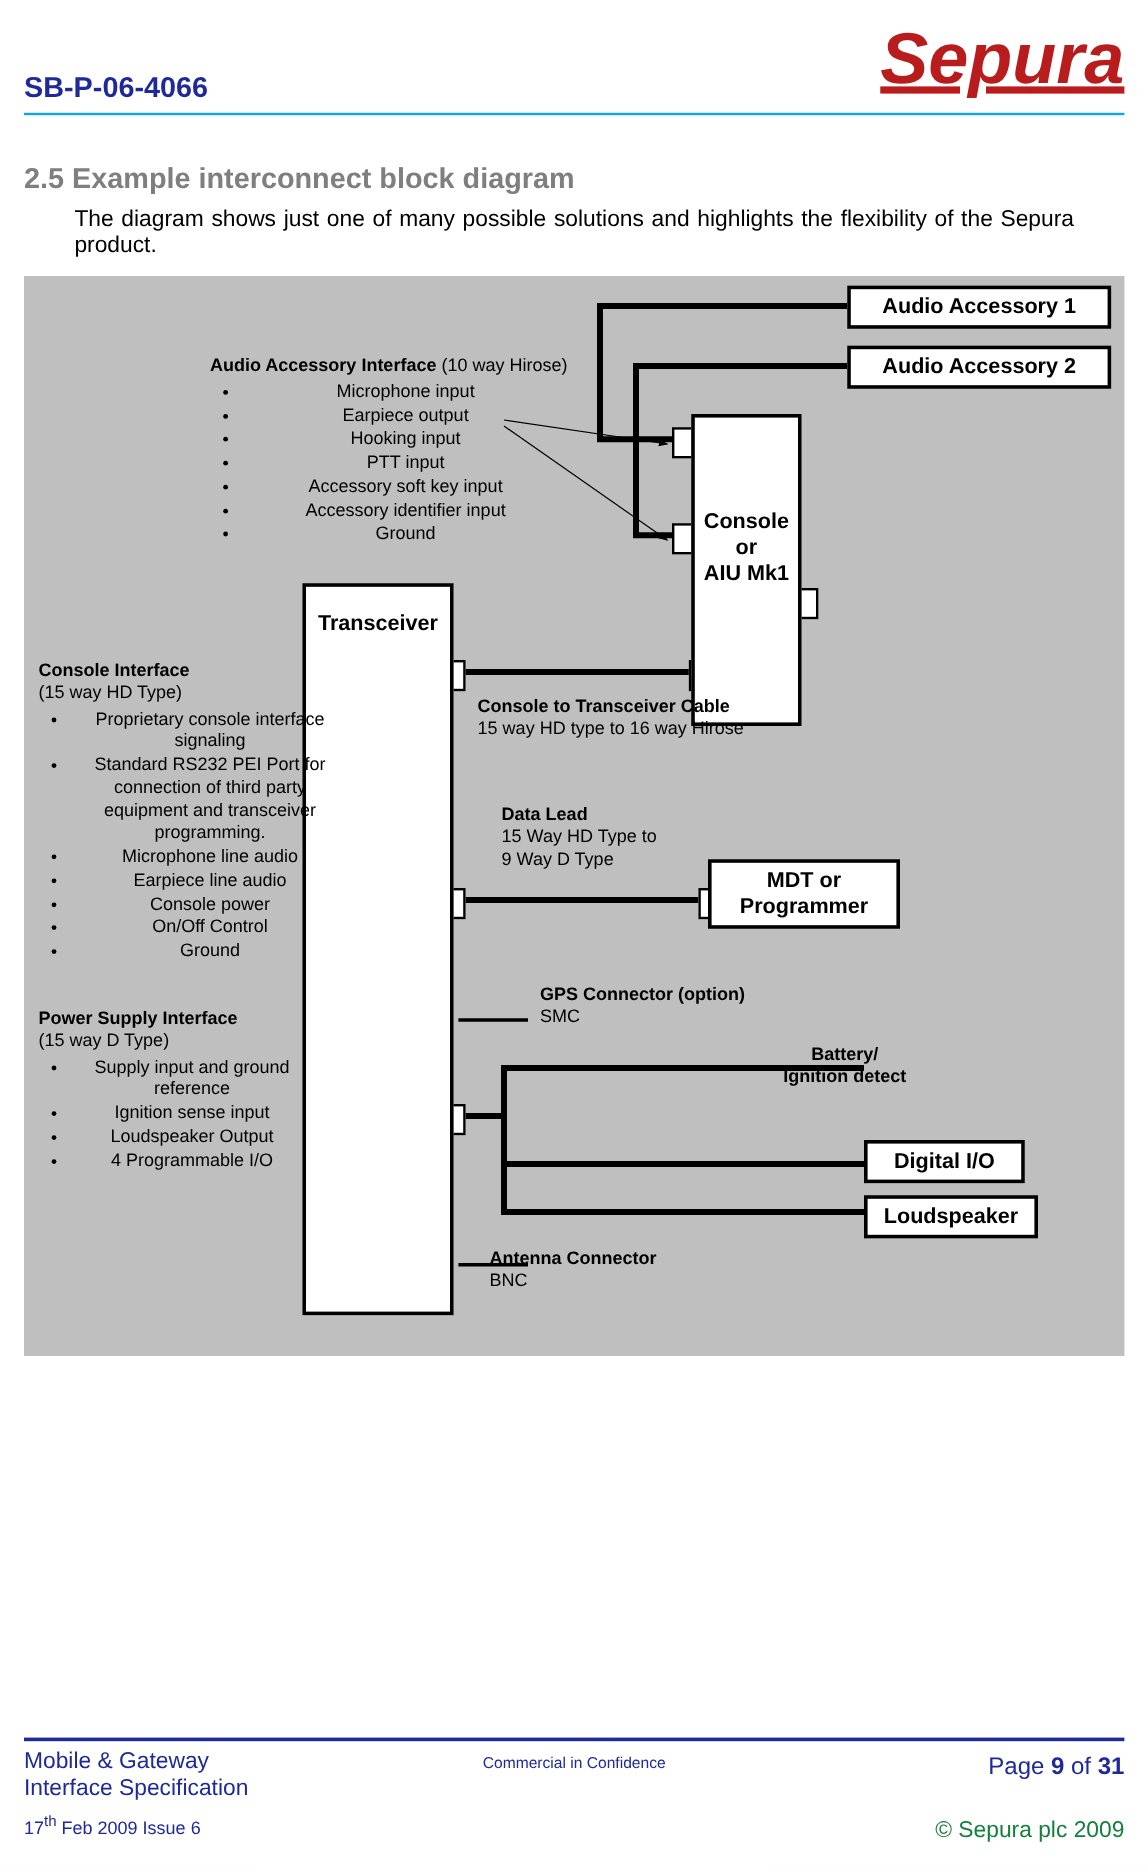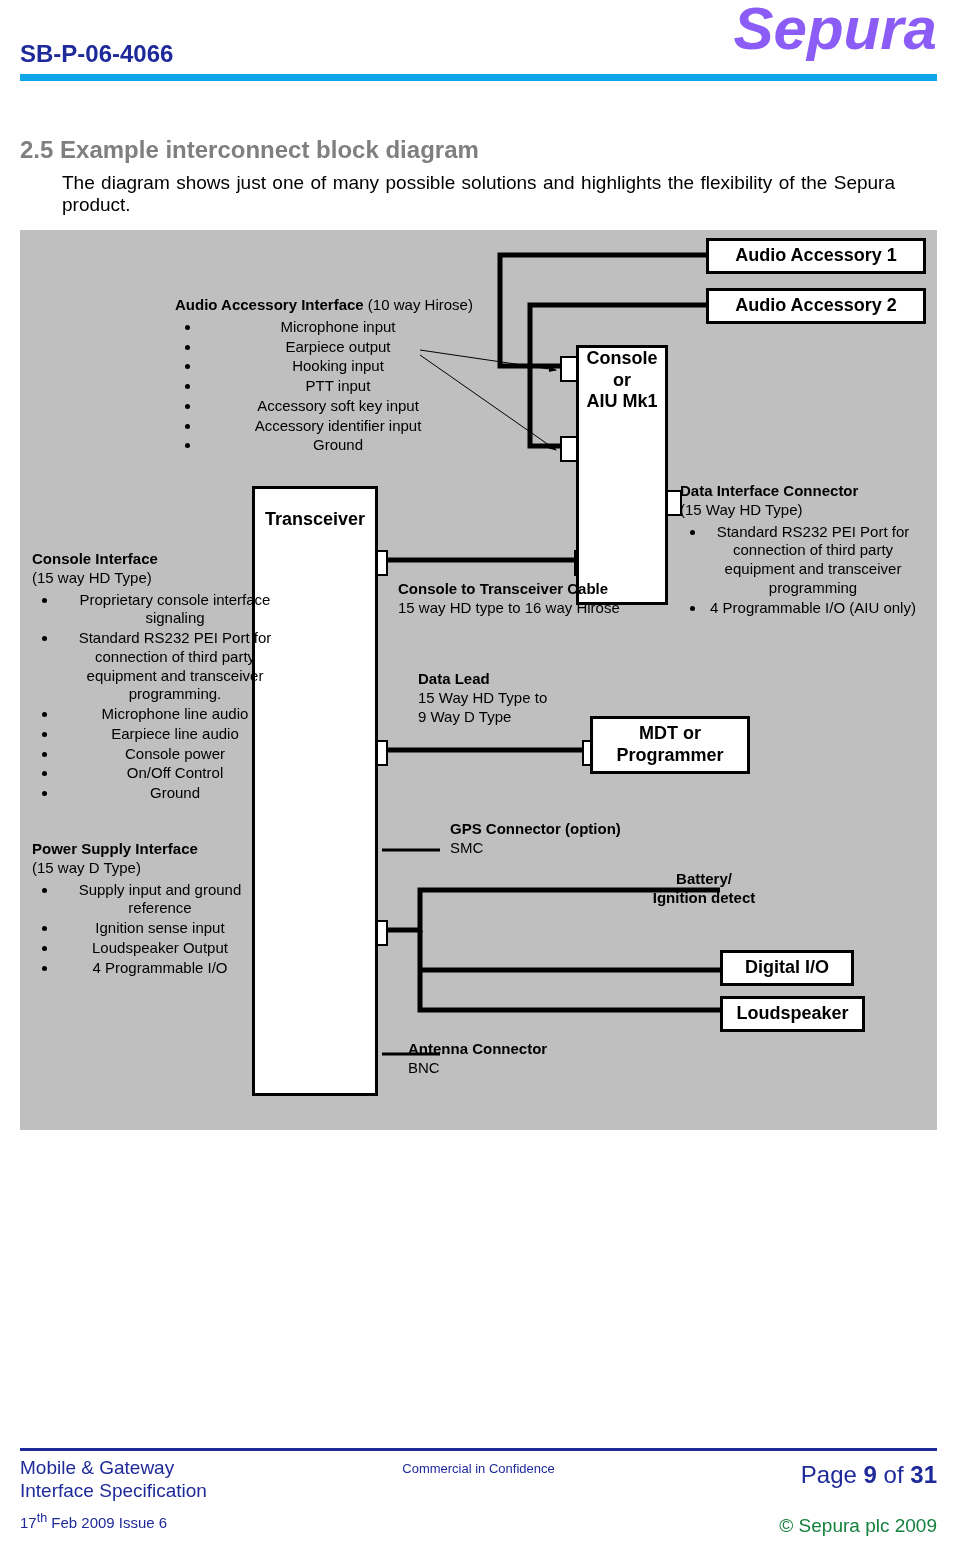--- a/index.html
+++ b/index.html
@@ -1,37 +1,37 @@
 <!DOCTYPE html>
 <html><head>
 <meta charset="utf-8">
 <style>
 html,body{margin:0;padding:0;background:#fff;font-family:Arial,Helvetica,sans-serif;color:#000}
 .page{width:957px;height:1559px;position:relative;margin:0 auto;box-sizing:border-box}
-.header{position:absolute;left:20px;right:20px;top:8px;border-bottom:7px solid #0ea5e9}
+.header{position:absolute;left:20px;right:20px;top:28px;border-bottom:2px solid #0ea5e9}
 .header .docnum{font-size:24px;font-weight:bold;color:#1f2a9a;padding:32px 0 6px 0;display:inline-block}
-.header .brand{position:absolute;right:0;top:-14px;font-size:60px;font-weight:bold;font-style:italic;color:#8b5cf6;}
+.header .brand{position:absolute;right:0;top:-14px;font-size:60px;font-weight:bold;font-style:italic;color:#b91c1c;text-decoration:underline}
 .section-title{position:absolute;left:20px;top:136px;font-size:24px;font-weight:bold;color:#7f7f7f}
 .intro{position:absolute;left:62px;right:62px;top:172px;font-size:19px;color:#000;text-align:justify}
 .diagram{position:absolute;left:20px;top:230px;width:917px;height:900px;background:#bfbfbf}
 .dbox{position:absolute;background:#fff;border:3px solid #000;text-align:center;font-weight:bold;font-size:18px;display:flex;align-items:center;justify-content:center;box-sizing:border-box}
 .dbox span{line-height:1.2}
 .labelbox{position:absolute;font-size:15px;line-height:1.25}
 .labelbox .lb-title{font-weight:bold}
 .labelbox ul{margin:3px 0 0 0;padding-left:26px}
 .labelbox li{margin:1px 0;text-align:center}
 .plain-label{position:absolute;font-size:15px;line-height:1.25}
 .plain-label .lb-title{font-weight:bold}
 .conn-port{position:absolute;background:#fff;border:2px solid #000;box-sizing:border-box}
 .footer{position:absolute;left:20px;right:20px;bottom:18px}
 .footer .rule{border-top:3px solid #1f2a9a;margin-bottom:6px}
 .footer .row1{position:relative;height:48px}
 .footer .doc-title{color:#1f2a9a;font-size:19px;line-height:1.2}
 .footer .cic{position:absolute;left:0;right:0;top:4px;text-align:center;color:#1f2a9a;font-size:13px}
-.footer .pagenum{position:absolute;right:0;top:4px;color:#1f2a9a;font-size:24px}
+.footer .pagenum{position:absolute;right:0;top:4px;color:#1f2a9a;font-size:20px}
 .footer .row2{position:relative;height:30px;margin-top:6px}
 .footer .issue{position:absolute;left:0;right:0;text-align:left;color:#1f2a9a;font-size:15px}
 .footer .copyright{position:absolute;right:0;top:4px;color:#15803d;font-size:19px}
 svg.wires{position:absolute;left:0;top:0}
 </style>
 </head>
 <body>
 
 <div class="page">
   <div class="header">
@@ -79,21 +79,21 @@
     <div class="conn-port" style="left:644px;top:260px;width:18px;height:26px"></div>
 
     <div class="conn-port" style="left:562px;top:510px;width:18px;height:26px"></div>
 
     <div class="dbox" style="left:686px;top:8px;width:220px;height:36px">
         <span>Audio Accessory 1</span>
       </div>
     <div class="dbox" style="left:686px;top:58px;width:220px;height:36px">
         <span>Audio Accessory 2</span>
       </div>
-    <div class="dbox" style="left:556px;top:115px;width:92px;height:260px;align-items:flex-start;">
+    <div class="dbox" style="left:556px;top:115px;width:92px;height:260px;align-items:flex-start;padding-top:76px">
         <span style="white-space:pre-line">Console
 or
 AIU Mk1</span>
       </div>
     <div class="dbox" style="left:232px;top:256px;width:126px;height:610px;align-items:flex-start;padding-top:20px">
         <span>Transceiver</span>
       </div>
     <div class="dbox" style="left:570px;top:486px;width:160px;height:58px">
         <span style="white-space:pre-line">MDT or
 Programmer</span>
@@ -136,28 +136,20 @@
       <div class="lb-title">Power Supply Interface</div>
       <div>(15 way D Type)</div>
       <ul>
         <li>Supply input and ground reference</li>
         <li>Ignition sense input</li>
         <li>Loudspeaker Output</li>
         <li>4 Programmable I/O</li>
       </ul>
     </div>
 
-    <div class="labelbox" style="left:660px;top:252px;width:240px">
-      <div class="lb-title">Data Interface Connector</div>
-      <div>(15 Way HD Type)</div>
-      <ul>
-        <li>Standard RS232 PEI Port for connection of third party equipment and transceiver programming</li>
-        <li>4 Programmable I/O (AIU only)</li>
-      </ul>
-    </div>
 
     <div class="plain-label" style="left:378px;top:350px;width:270px">
       <div class="lb-title">Console to Transceiver Cable</div>
       <div>15 way HD type to 16 way Hirose</div>
     </div>
     <div class="plain-label" style="left:398px;top:440px;width:200px">
       <div class="lb-title">Data Lead</div>
       <div style="white-space:pre-line">15 Way HD Type to
 9 Way D Type</div>
     </div>

